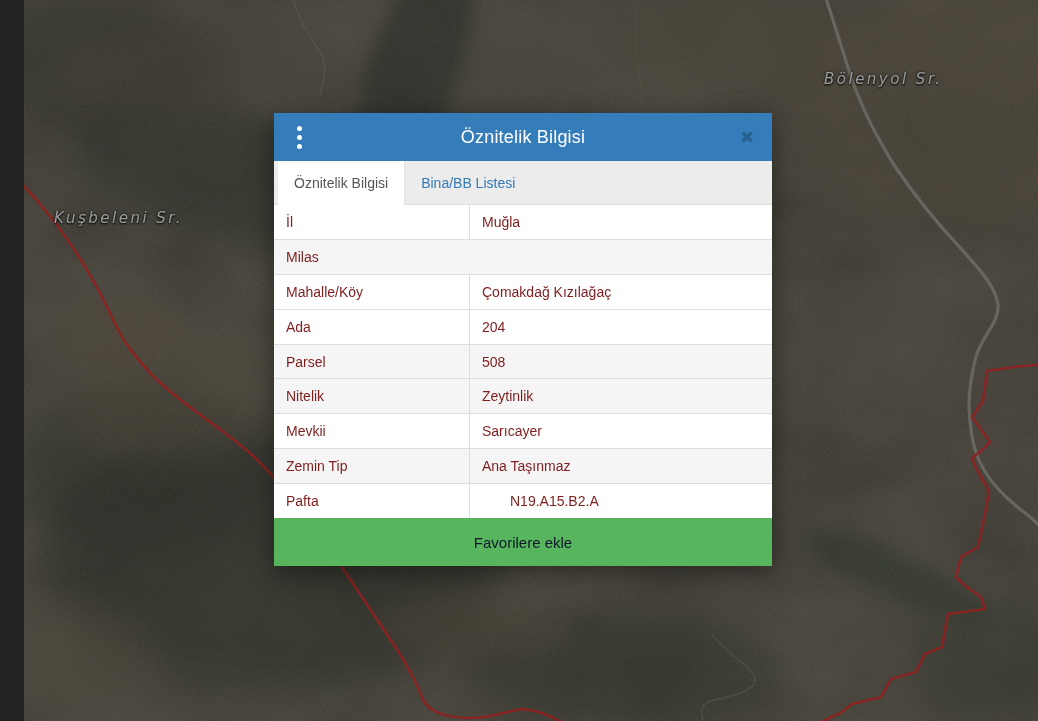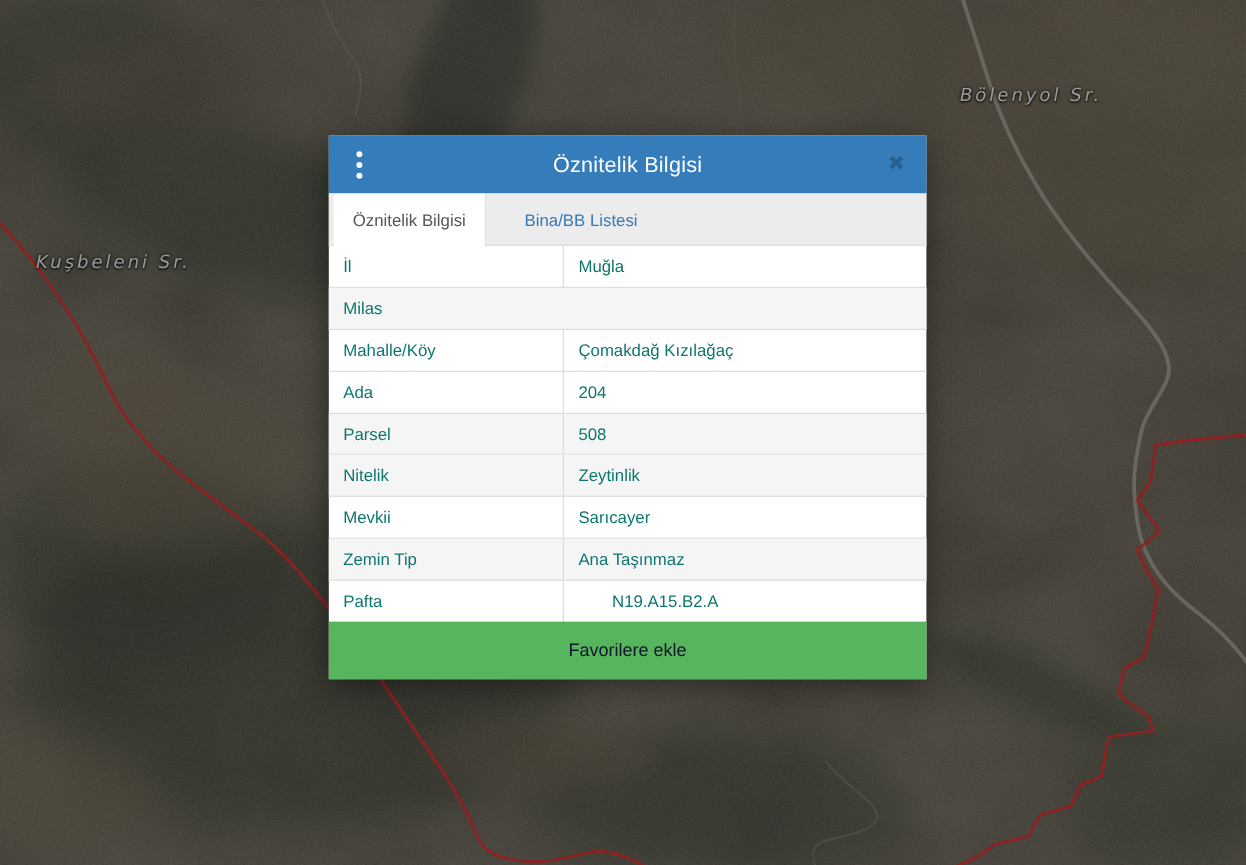--- a/index.html
+++ b/index.html
@@ -6,21 +6,21 @@
   * { box-sizing: border-box; }
   .stage {
     position: relative;
     width: 1038px;
     height: 721px;
     overflow: hidden;
     font-family: "Liberation Sans", sans-serif;
   }
 
   
-  .map-layer { position: absolute; inset: 0; }
+  .map-layer { position: absolute; inset: 0; margin-left: 24px; }
   .map-svg { position: absolute; left: 0; top: 0; display: block; }
   .map-label {
     position: absolute;
     font-family: "DejaVu Sans", sans-serif;
     font-style: italic;
     font-weight: 500;
     font-size: 15px;
     letter-spacing: 2.5px;
     color: #e8e8e8;
     text-shadow: 0 1px 2px rgba(0,0,0,0.95), 0 0 3px rgba(0,0,0,0.8);
@@ -106,35 +106,35 @@
     cursor: pointer;
     user-select: none;
   }
   .tab.active {
     background: #ffffff;
     color: #555555;
     margin-bottom: -1px;
     border-right: 1px solid #e2e2e2;
     cursor: default;
   }
-  .tab.inactive { color: #337ab7; margin-left: 16px; }
+  .tab.inactive { color: #337ab7; }
 
   
   .attr-table {
     flex: 1 1 auto;
     display: flex;
     flex-direction: column;
   }
   .attr-row {
     flex: 1 1 auto;
     display: flex;
     align-items: center;
     border-bottom: 1px solid #dddddd;
     font-size: 14px;
-    color: #0f766e;
+    color: #7f1d1d;
   }
   .attr-row:last-child { border-bottom: none; gap: 28px; }
   .attr-row.striped { background: #f5f5f5; }
   .attr-label {
     width: 196px;
     flex: 0 0 196px;
     padding: 0 8px 0 12px;
     border-right: 1px solid #dddddd;
     align-self: stretch;
     display: flex;

